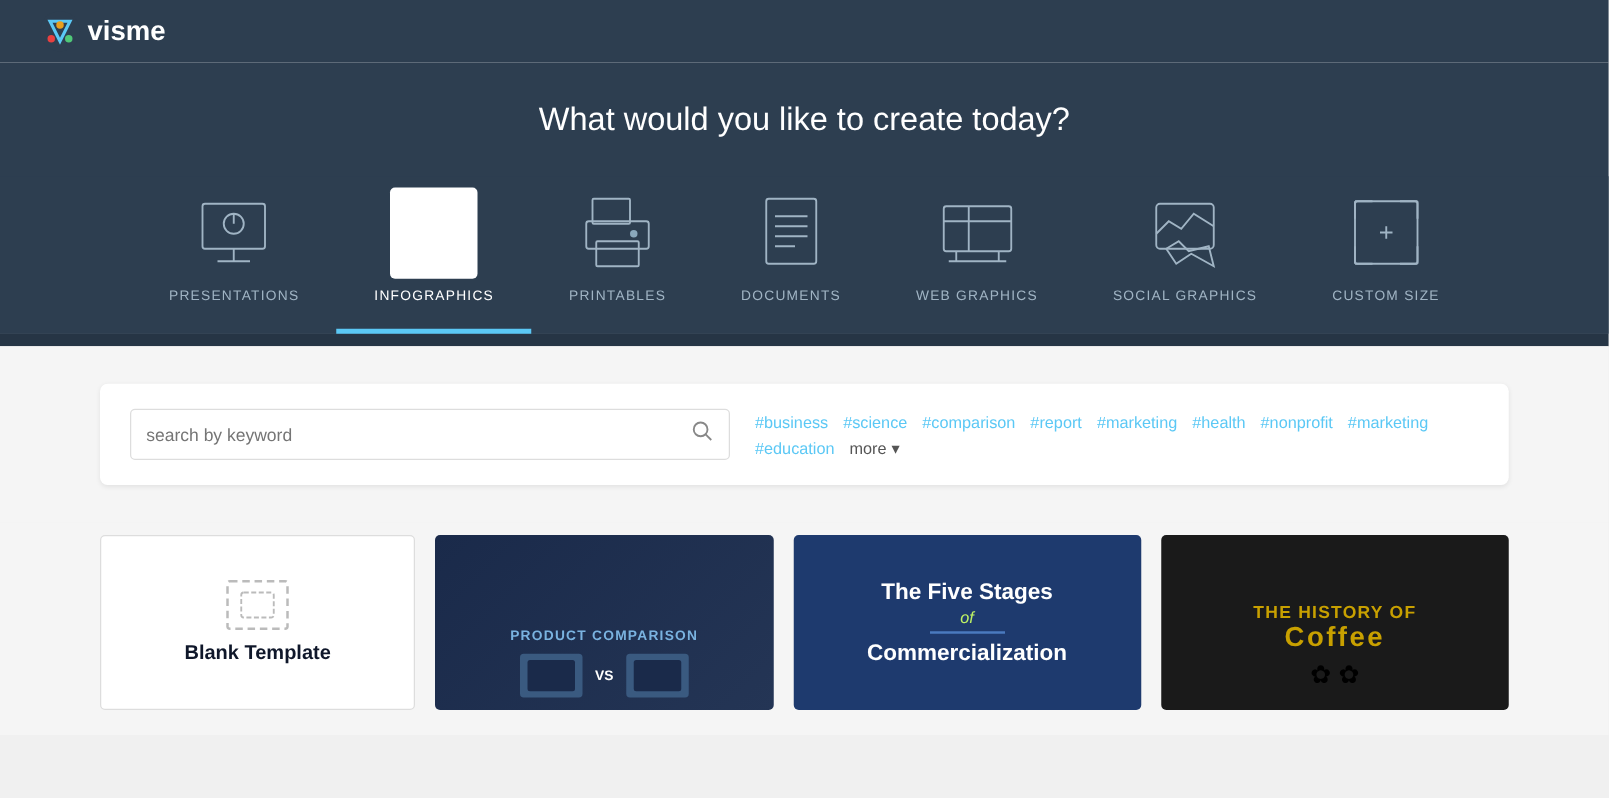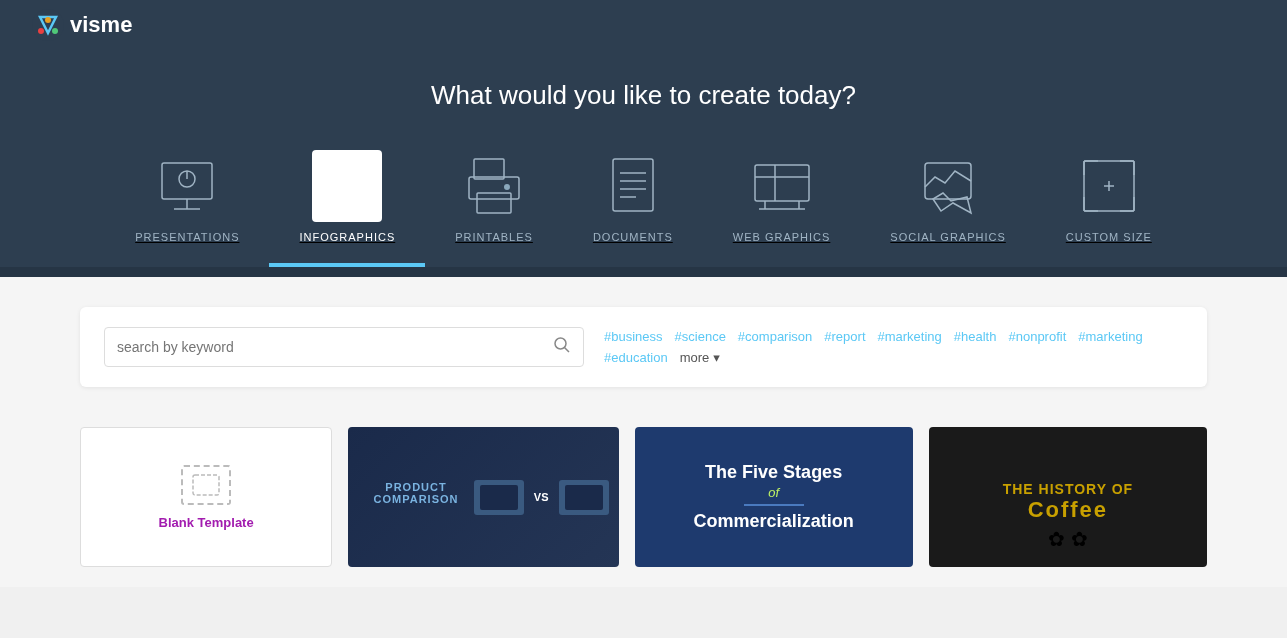--- a/index.html
+++ b/index.html
@@ -50,21 +50,20 @@
       margin-bottom: 30px;
     }
 
     
     .categories {
       display: flex;
       justify-content: center;
       gap: 0;
       background: #2d3e50;
       padding: 0 40px;
-      text-decoration: underline;
     }
     .category-item {
       display: flex;
       flex-direction: column;
       align-items: center;
       padding: 10px 30px 20px;
       cursor: pointer;
       color: #a0b4c4;
       font-size: 11px;
       letter-spacing: 1px;
@@ -186,42 +185,42 @@
     
     .card-blank {
       background: white;
       border: 1px solid #ddd;
       display: flex;
       flex-direction: column;
       align-items: center;
       justify-content: center;
     }
     .card-blank .blank-title {
-      font-size: 13px;
-      color: #a21caf;
+      font-size: 16px;
+      color: #0f172a;
       font-weight: 600;
       margin-top: 10px;
     }
     .blank-icon {
       width: 50px;
       height: 40px;
       border: 2px dashed #bbb;
       border-radius: 3px;
       display: flex;
       align-items: center;
       justify-content: center;
       color: #bbb;
       font-size: 20px;
     }
 
     
     .card-product {
       background: linear-gradient(135deg, #1a2a4a 0%, #243555 100%);
       display: flex;
-      flex-direction: row;
+      flex-direction: column;
       align-items: center;
       justify-content: flex-end;
       padding: 10px;
     }
     .card-product-title {
       color: #7ab3e0;
       font-size: 11px;
       font-weight: bold;
       letter-spacing: 1px;
       text-transform: uppercase;

